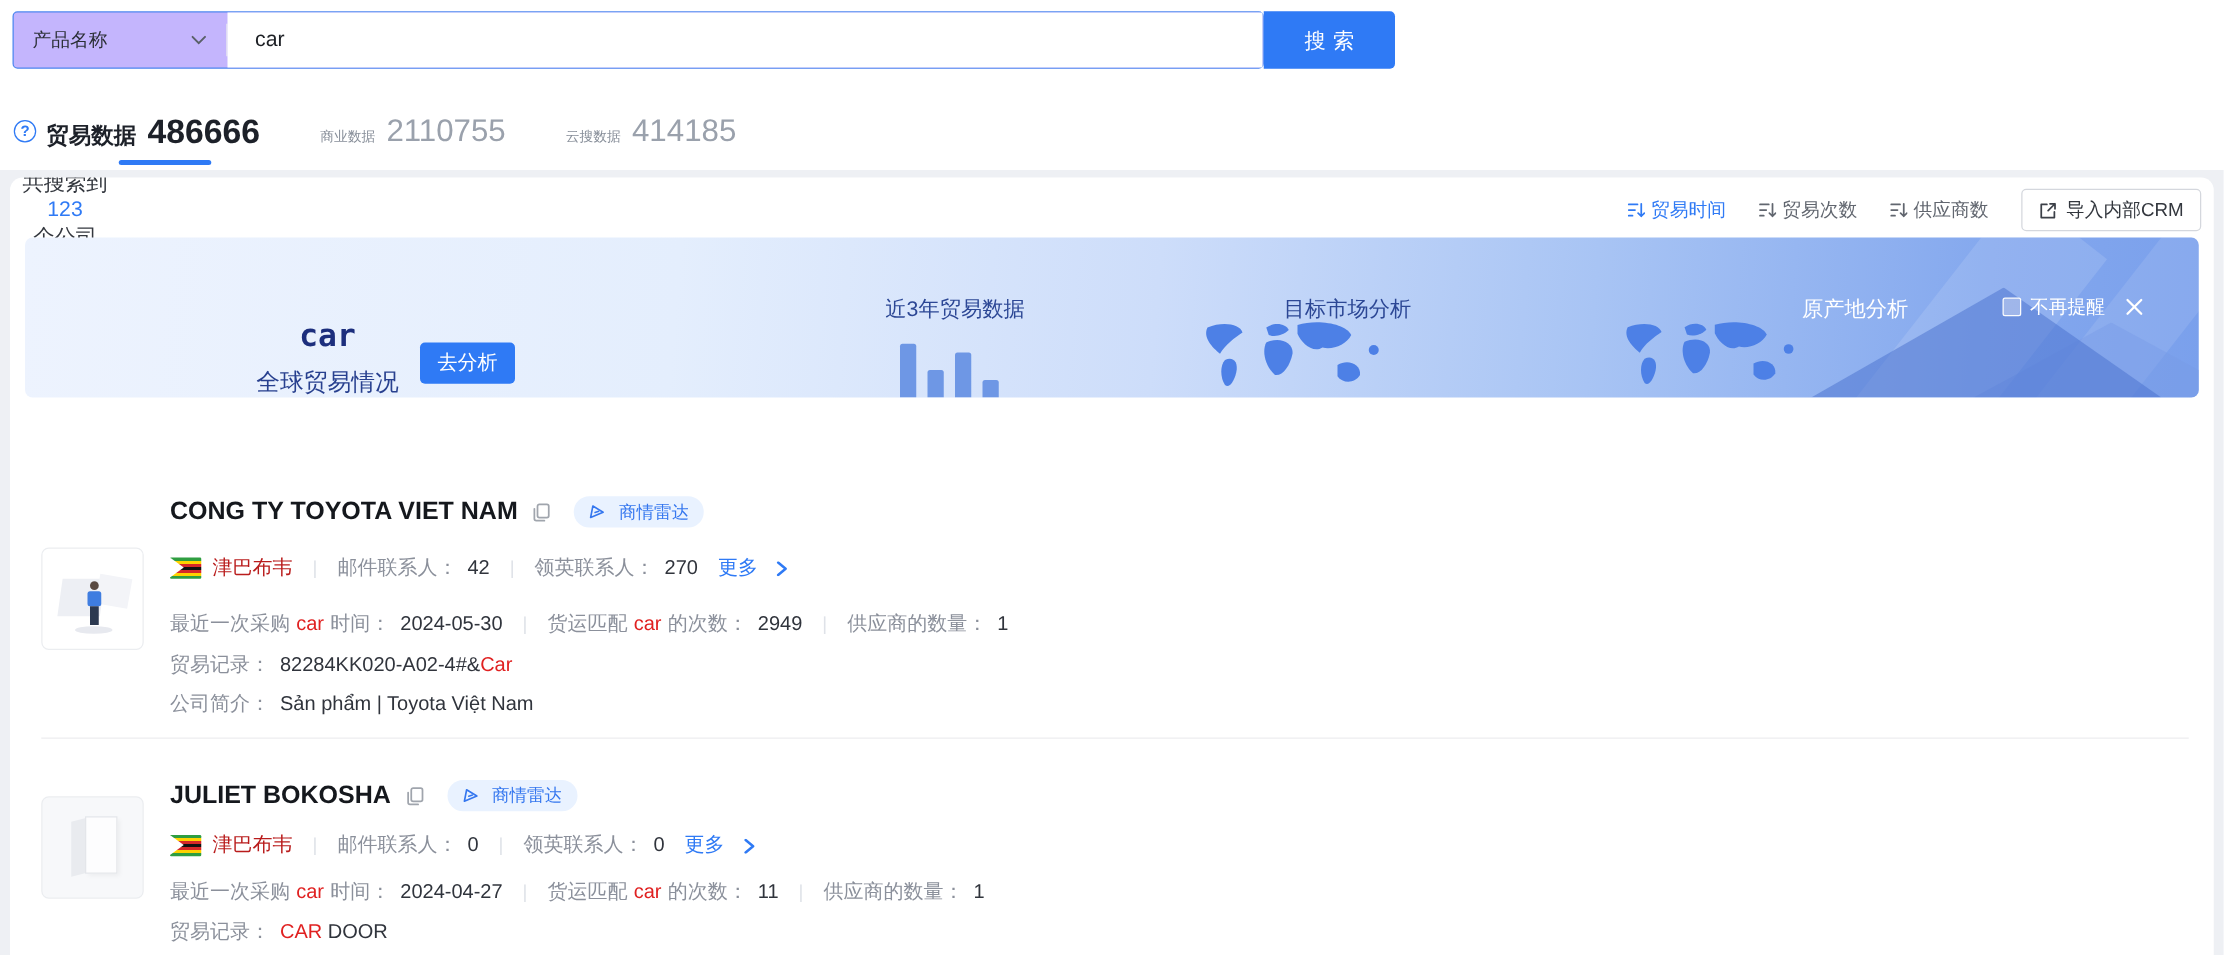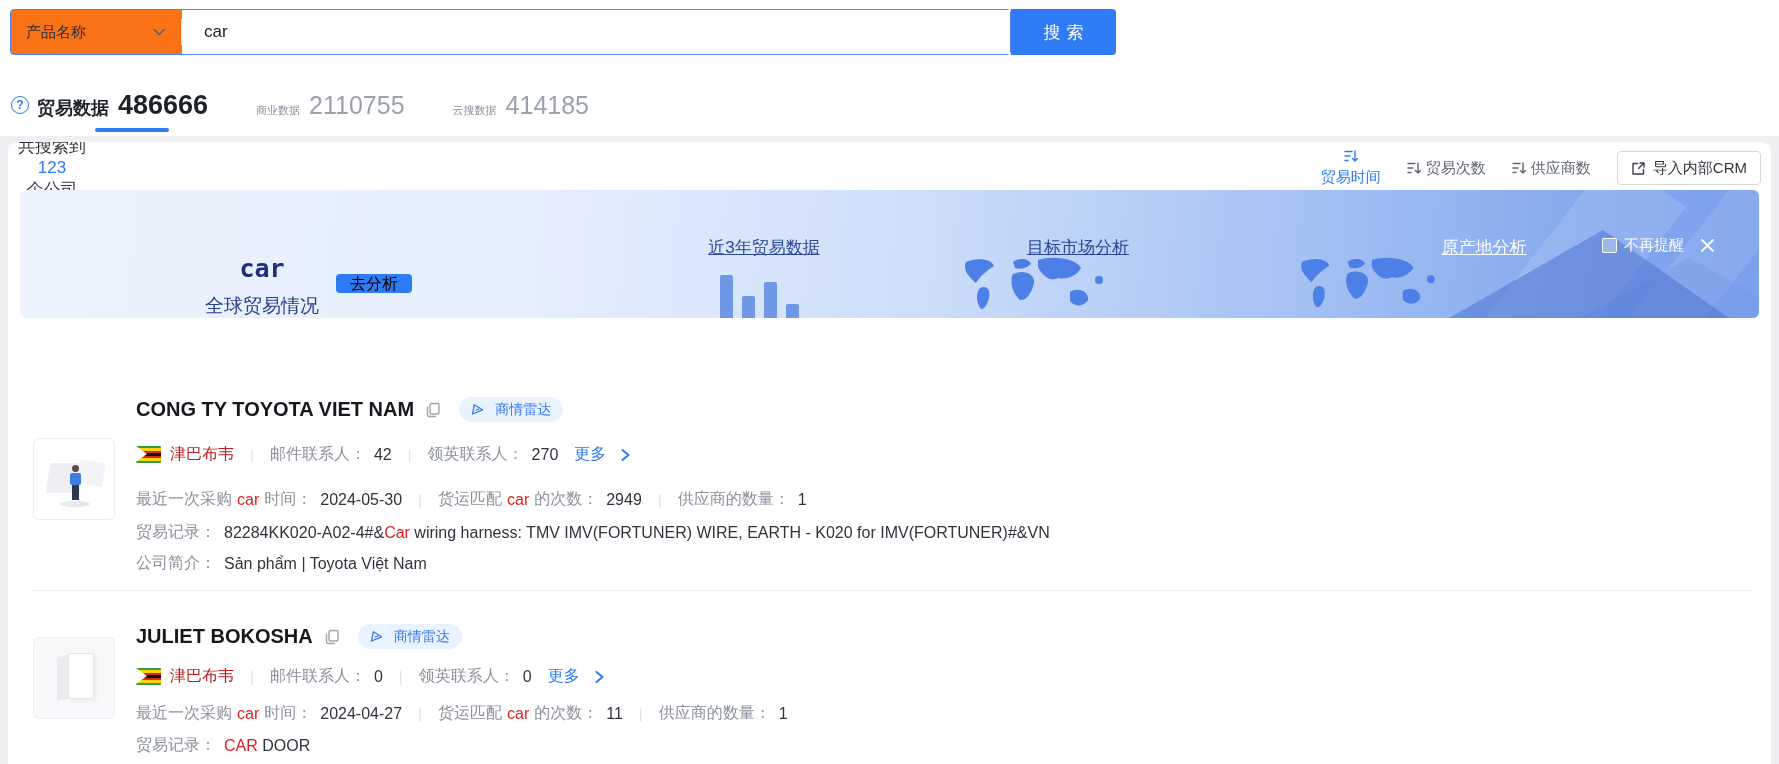--- a/index.html
+++ b/index.html
@@ -2,21 +2,21 @@
 <html><head>
 <meta charset="utf-8">
 <style>
   * { margin:0; padding:0; box-sizing:border-box; }
   html,body { width:1779px; height:764px; background:#fff; overflow:hidden;
     font-family:"Liberation Sans","DejaVu Sans",sans-serif; }
   .page { position:relative; width:1779px; height:764px; }
 
   
   .search-box { position:absolute; left:10px; top:9px; width:1001px; height:46px;
-    border:1px solid #4d86f0; border-radius:4px; background:#f97316; display:flex; align-items:center; }
+    border:1px solid #4d86f0; border-radius:4px; background:#c4b5fd; display:flex; align-items:center; }
   .category { width:170px; height:100%; display:flex; align-items:center; justify-content:space-between;
     padding:0 16px 0 15px; cursor:pointer; }
   .category .cat-label { font-size:15px; color:#2b2f36; }
   .v-sep { width:1px; height:26px; background:#e7e9ee; }
   .search-input { flex:1; height:100%; border:none; outline:none; font-size:17px; color:#1c1f24; padding:0 0 0 22px; }
   .search-btn { position:absolute; left:1011px; top:9px; width:105px; height:46px; background:#2f7af5;
     color:#fff; font-size:17px; letter-spacing:0.35em; text-indent:0.35em; border:none; border-radius:0 4px 4px 0;
     cursor:pointer; display:flex; align-items:center; justify-content:center; }
 
   
@@ -37,33 +37,33 @@
     border-radius:10px 10px 0 0; overflow:hidden; }
 
   
   .results-bar { position:absolute; left:0; top:8px; width:100%; height:36px; display:flex;
     align-items:center; padding:0 10px 0 10px; }
   .summary { font-size:17px; color:#33373e; display:flex; align-items:center;flex-direction:column; }
   .summary .count { color:#2f7af5; margin:0 7px; }
   .rb-right { margin-left:auto; display:flex; align-items:center; }
   .sort-item { display:flex; align-items:center; gap:5px; font-size:15px; color:#61666f;
     margin-right:26px; cursor:pointer; }
-  .sort-item.active { color:#2f7af5;flex-direction:column; }
+  .sort-item.active { color:#2f7af5; }
   .crm-btn { height:34px; border:1px solid #d4d7dd; border-radius:4px; background:#fff; display:flex;
     align-items:center; gap:7px; padding:0 13px; font-size:15px; color:#33373e; cursor:pointer; }
 
   
   .banner { position:absolute; left:12px; top:48px; width:1739px; height:128px; border-radius:6px;
     overflow:hidden; background:linear-gradient(95deg,#edf3fe 0%,#e4eefd 30%,#cdddfa 52%,#a8c4f4 72%,#84a8ee 90%,#7aa0ec 100%); }
   .bn-left { position:absolute; left:172px; top:64px; width:140px; text-align:center; }
   .bn-kw { font-family:"DejaVu Sans Mono","Liberation Mono",monospace; font-size:25px; font-weight:bold; color:#1c2e7d; }
   .bn-sub { font-size:19px; color:#28408f; margin-top:10px; }
-  .bn-analyze { position:absolute; left:316px; top:84px; width:76px; height:19px; background:#2f7af5; color:#000000;
+  .bn-analyze { position:absolute; left:316px; top:84px; width:76px; height:33px; background:#2f7af5; color:#ffffff;
     border:none; border-radius:4px; font-size:16px; cursor:pointer; }
-  .bn-h { position:absolute; top:46px; width:170px; text-align:center; font-size:17px; color:#2c4795;text-decoration:underline; }
+  .bn-h { position:absolute; top:46px; width:170px; text-align:center; font-size:17px; color:#2c4795; }
   .bn-h.white { color:#ffffff; }
   .bars { position:absolute; left:700px; bottom:0; display:flex; align-items:flex-end; gap:9px; height:60px; }
   .bar { width:13px; background:#6e97e5; border-radius:2px 2px 0 0; }
   .map { position:absolute; }
   .bn-dismiss { position:absolute; left:1582px; top:46px; display:flex; align-items:center; }
   .bn-check { width:15px; height:15px; border:1px solid rgba(255,255,255,.95); background:rgba(255,255,255,.35);
     border-radius:2px; margin-right:7px; cursor:pointer; }
   .bn-dismiss .d-label { font-size:15px; color:#fff; }
   .bn-close { margin-left:16px; cursor:pointer; display:flex; }
   .deco-stripe1 { position:absolute; right:150px; top:-40px; width:90px; height:280px;
@@ -291,21 +291,20 @@
       <span class="val">2949</span>
       <span class="sep">|</span>
       <span class="lbl">供应商的数量：</span>
       <span class="val">1</span>
     </div>
 
     <div class="row" style="top:368px;">
       <span class="lbl">贸易记录：</span>
       <span class="trade-text">82284KK020-A02-4#&amp;</span>
       <span class="kw-red" style="margin:0;">Car</span>
-      <span class="trade-text" style="margin-left:0; white-space:pre;"> wiring harness: TMV IMV(FORTUNER) WIRE, EARTH - K020 for IMV(FORTUNER)#&amp;VN</span>
     </div>
 
     <div class="row" style="top:399px;">
       <span class="lbl">公司简介：</span>
       <span class="val">Sản phẩm | Toyota Việt Nam</span>
     </div>
 
     <div class="card-divider"></div>
 
     <div class="thumb thumb2-bg" style="top:495px;">

